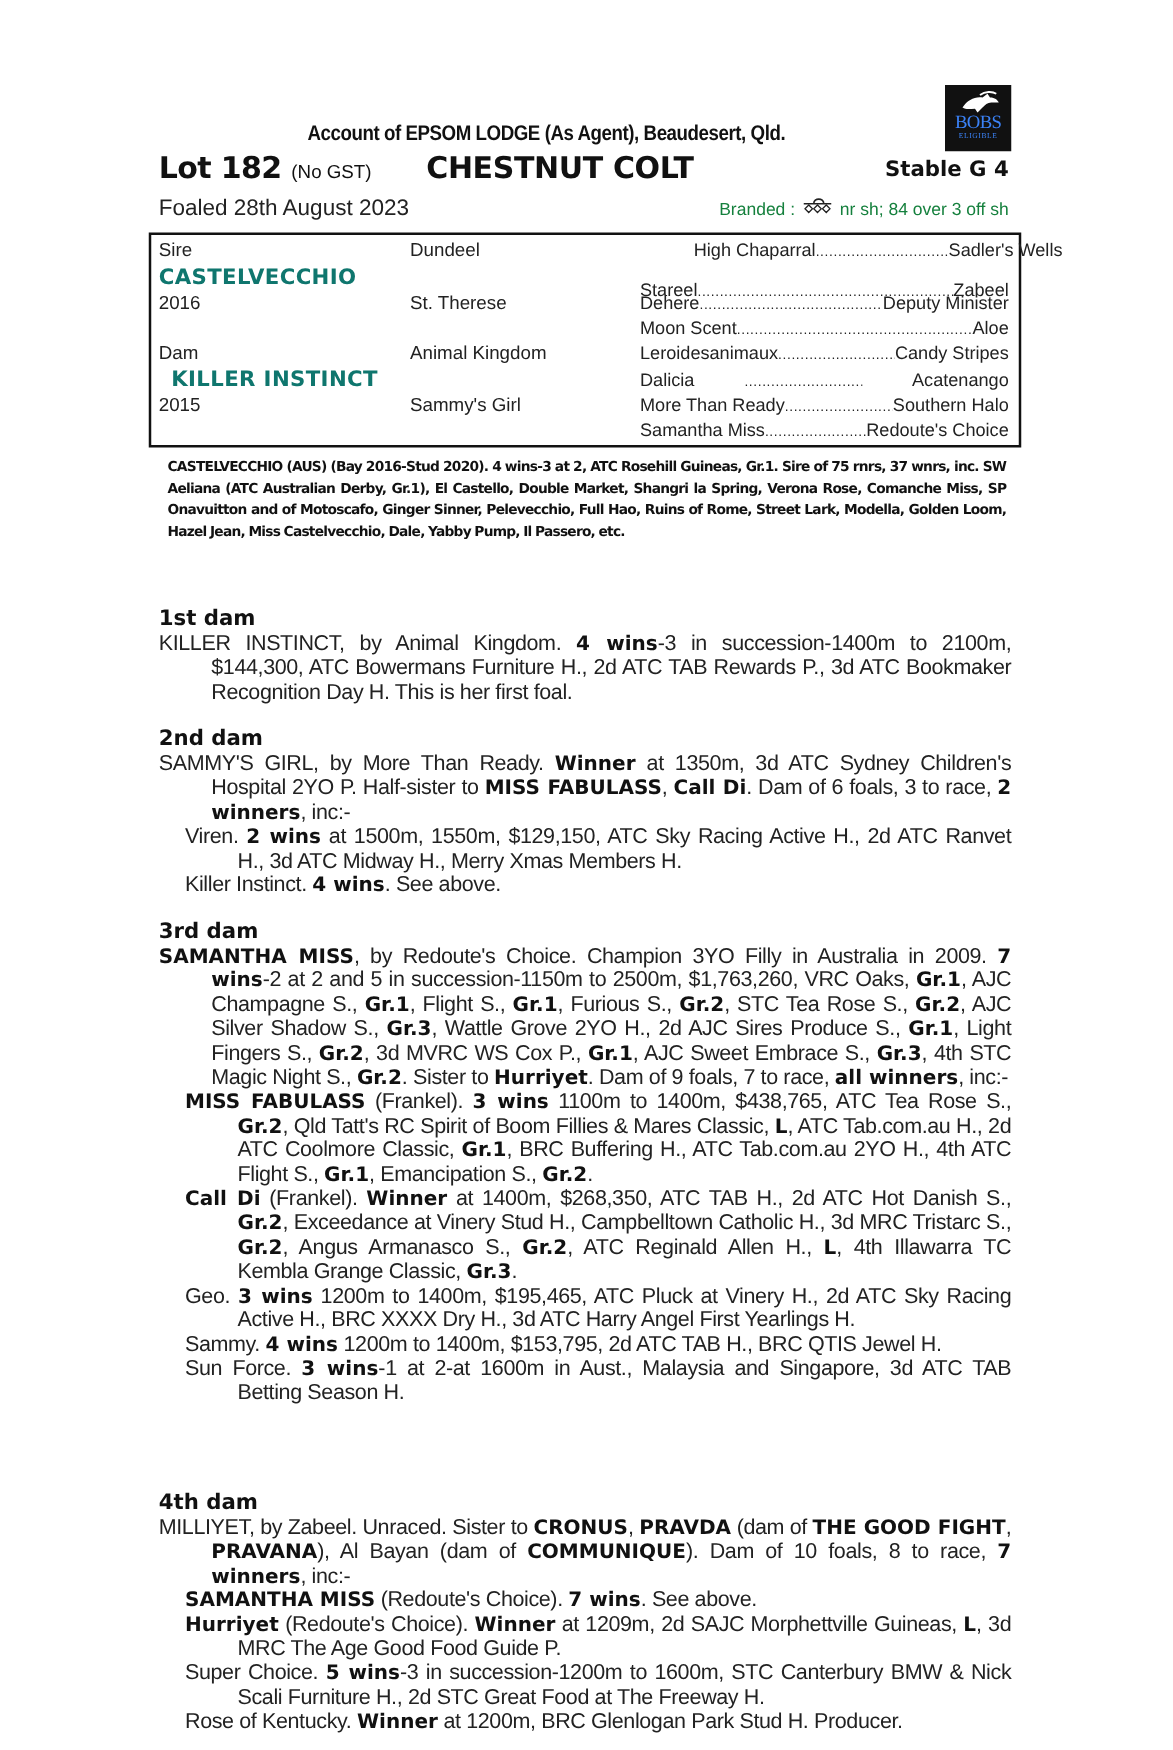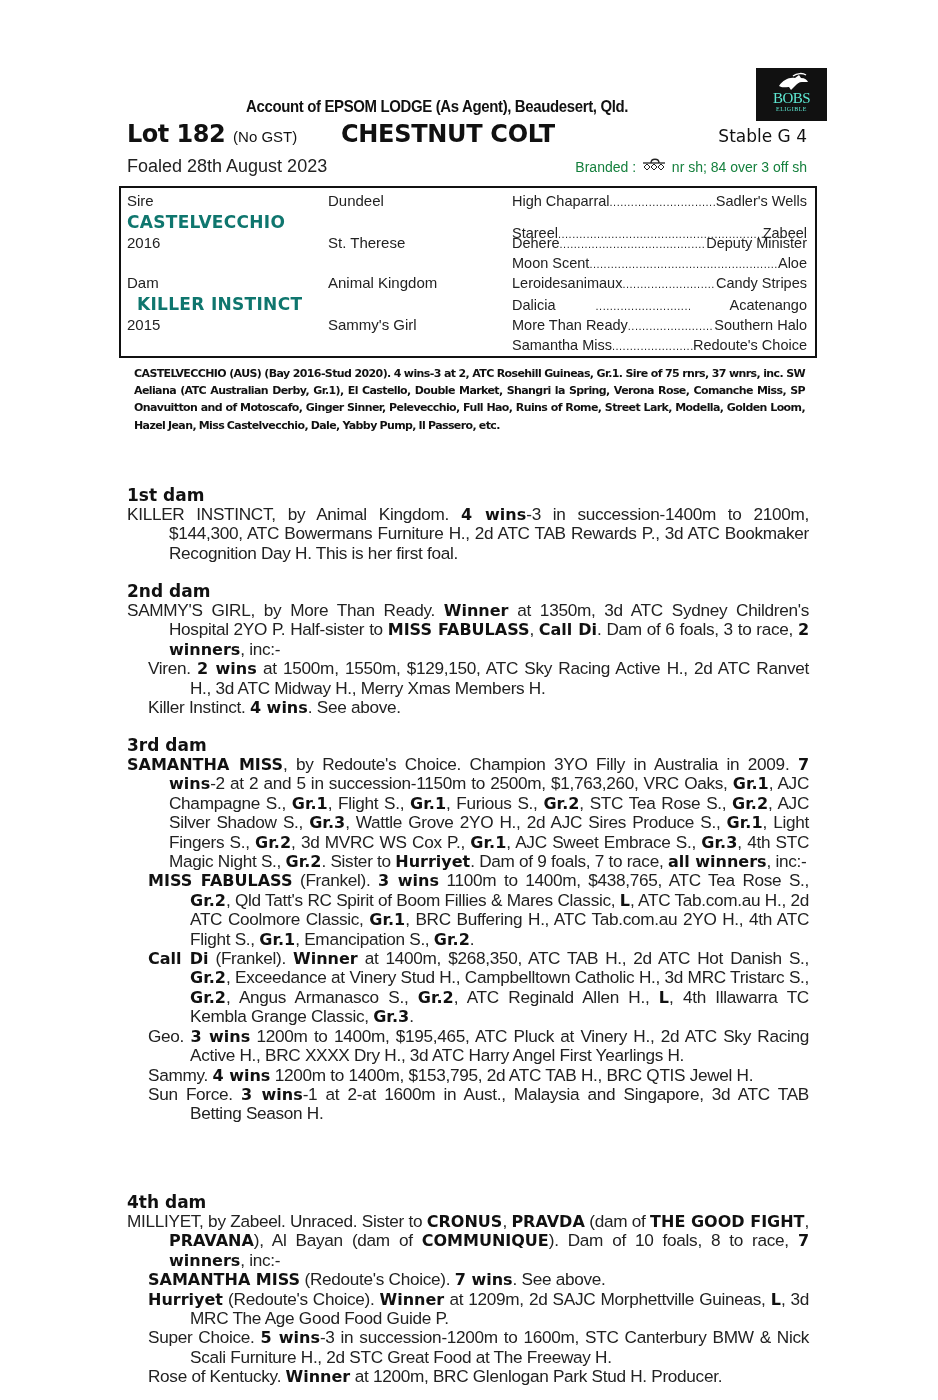--- a/index.html
+++ b/index.html
@@ -1,27 +1,27 @@
 <!DOCTYPE html>
 <html><head>
   <meta charset="utf-8">
   <style>
     html, body { margin: 0; padding: 0; background: #ffffff; }
     body { width: 938px; height: 1400px; position: relative; color: #111; font-family: "Liberation Sans", sans-serif; overflow: hidden; }
     .abs { position: absolute; }
     .account { left: 246px; top: 97px; font-family: "Liberation Sans", sans-serif; font-weight: bold; font-size: 17px; letter-spacing: -0.4px; transform: scaleX(0.88); transform-origin: left top; white-space: nowrap; }
-    .bobs { left: 756px; top: 68px; width: 71px; height: 53px; background: #111; color: #5eead4; text-align: center; }
+    .bobs { left: 756px; top: 68px; width: 53px; height: 53px; background: #111; color: #3b82f6; text-align: center; }
     .bobs svg { display: block; margin: 4px auto 0; }
     .bobs .b1 { font-family: "Liberation Serif", serif; font-size: 15px; line-height: 13px; letter-spacing: -0.5px; }
     .bobs .b2 { font-family: "Liberation Serif", serif; font-size: 6px; line-height: 8px; letter-spacing: 0.5px; }
     .lot-row { left: 127px; top: 120px; width: 680px; height: 32px; }
     .lot { position: absolute; left: 0; top: 0; font-family: "DejaVu Sans", sans-serif; font-weight: bold; font-size: 24px; letter-spacing: -0.5px; white-space: nowrap; }
     .lot .nogst { font-family: "Liberation Sans", sans-serif; font-weight: normal; font-size: 15px; letter-spacing: 0; }
     .colt { position: absolute; left: 214px; top: 0; font-family: "DejaVu Sans", sans-serif; font-weight: bold; font-size: 24px; letter-spacing: -0.3px; white-space: nowrap; }
-    .stable { position: absolute; right: 0; top: 6px; font-family: "DejaVu Sans", sans-serif; font-weight: normal; font-size: 17px; white-space: nowrap; }
+    .stable { position: absolute; right: 0; top: 6px; font-family: "DejaVu Sans", sans-serif; font-weight: bold; font-size: 17px; white-space: nowrap; }
     .foaled { left: 127px; top: 156px; font-size: 18px; white-space: nowrap; color: #222; }
     .branded { right: 131px; top: 156px; font-size: 14px; white-space: nowrap; color: #15803d; }
     .branded svg { vertical-align: -2px; margin: 0 1px; }
     .ped { left: 119px; top: 186px; width: 694px; height: 168px; border: 2px solid #111; box-sizing: content-box; }
     .ped .cell { position: absolute; font-size: 15px; line-height: 20px; white-space: nowrap; color: #222; }
     .ped .big { font-family: "DejaVu Sans", sans-serif; font-weight: bold; font-size: 17px; letter-spacing: 0.3px; color: #0f766e; }
     .ped .anc { position: absolute; left: 391px; width: 295px; font-size: 14.5px; line-height: 20px; display: flex; white-space: nowrap; color: #222; }
     .ped .anc .l { flex: 0 0 auto; }
     .ped .anc .dots { flex: 1 1 auto; overflow: hidden; letter-spacing: 0.5px; }
     .ped .anc .dots::before { content: "................................................................................................................"; font-size: 11px; }
@@ -73,21 +73,21 @@
   <div class="cell" style="left:6px;top:45px;">2016</div>
   <div class="cell" style="left:6px;top:85px;">Dam</div>
   <div class="cell big" style="left:16px;top:106px;">KILLER INSTINCT</div>
   <div class="cell" style="left:6px;top:127px;">2015</div>
 
   <div class="cell" style="left:207px;top:3px;">Dundeel</div>
   <div class="cell" style="left:207px;top:45px;">St. Therese</div>
   <div class="cell" style="left:207px;top:85px;">Animal Kingdom</div>
   <div class="cell" style="left:207px;top:127px;">Sammy's Girl</div>
 
-  <div class="anc" style="top:3px;">
+  <div class="anc" style="top:3px;margin-left:43px;">
       <span class="l">High Chaparral</span>
       <span class="dots"></span>
       <span class="r">Sadler's Wells</span>
     </div>
   <div class="anc" style="top:35px;">
       <span class="l">Stareel</span>
       <span class="dots"></span>
       <span class="r">Zabeel</span>
     </div>
   <div class="anc" style="top:45px;">

